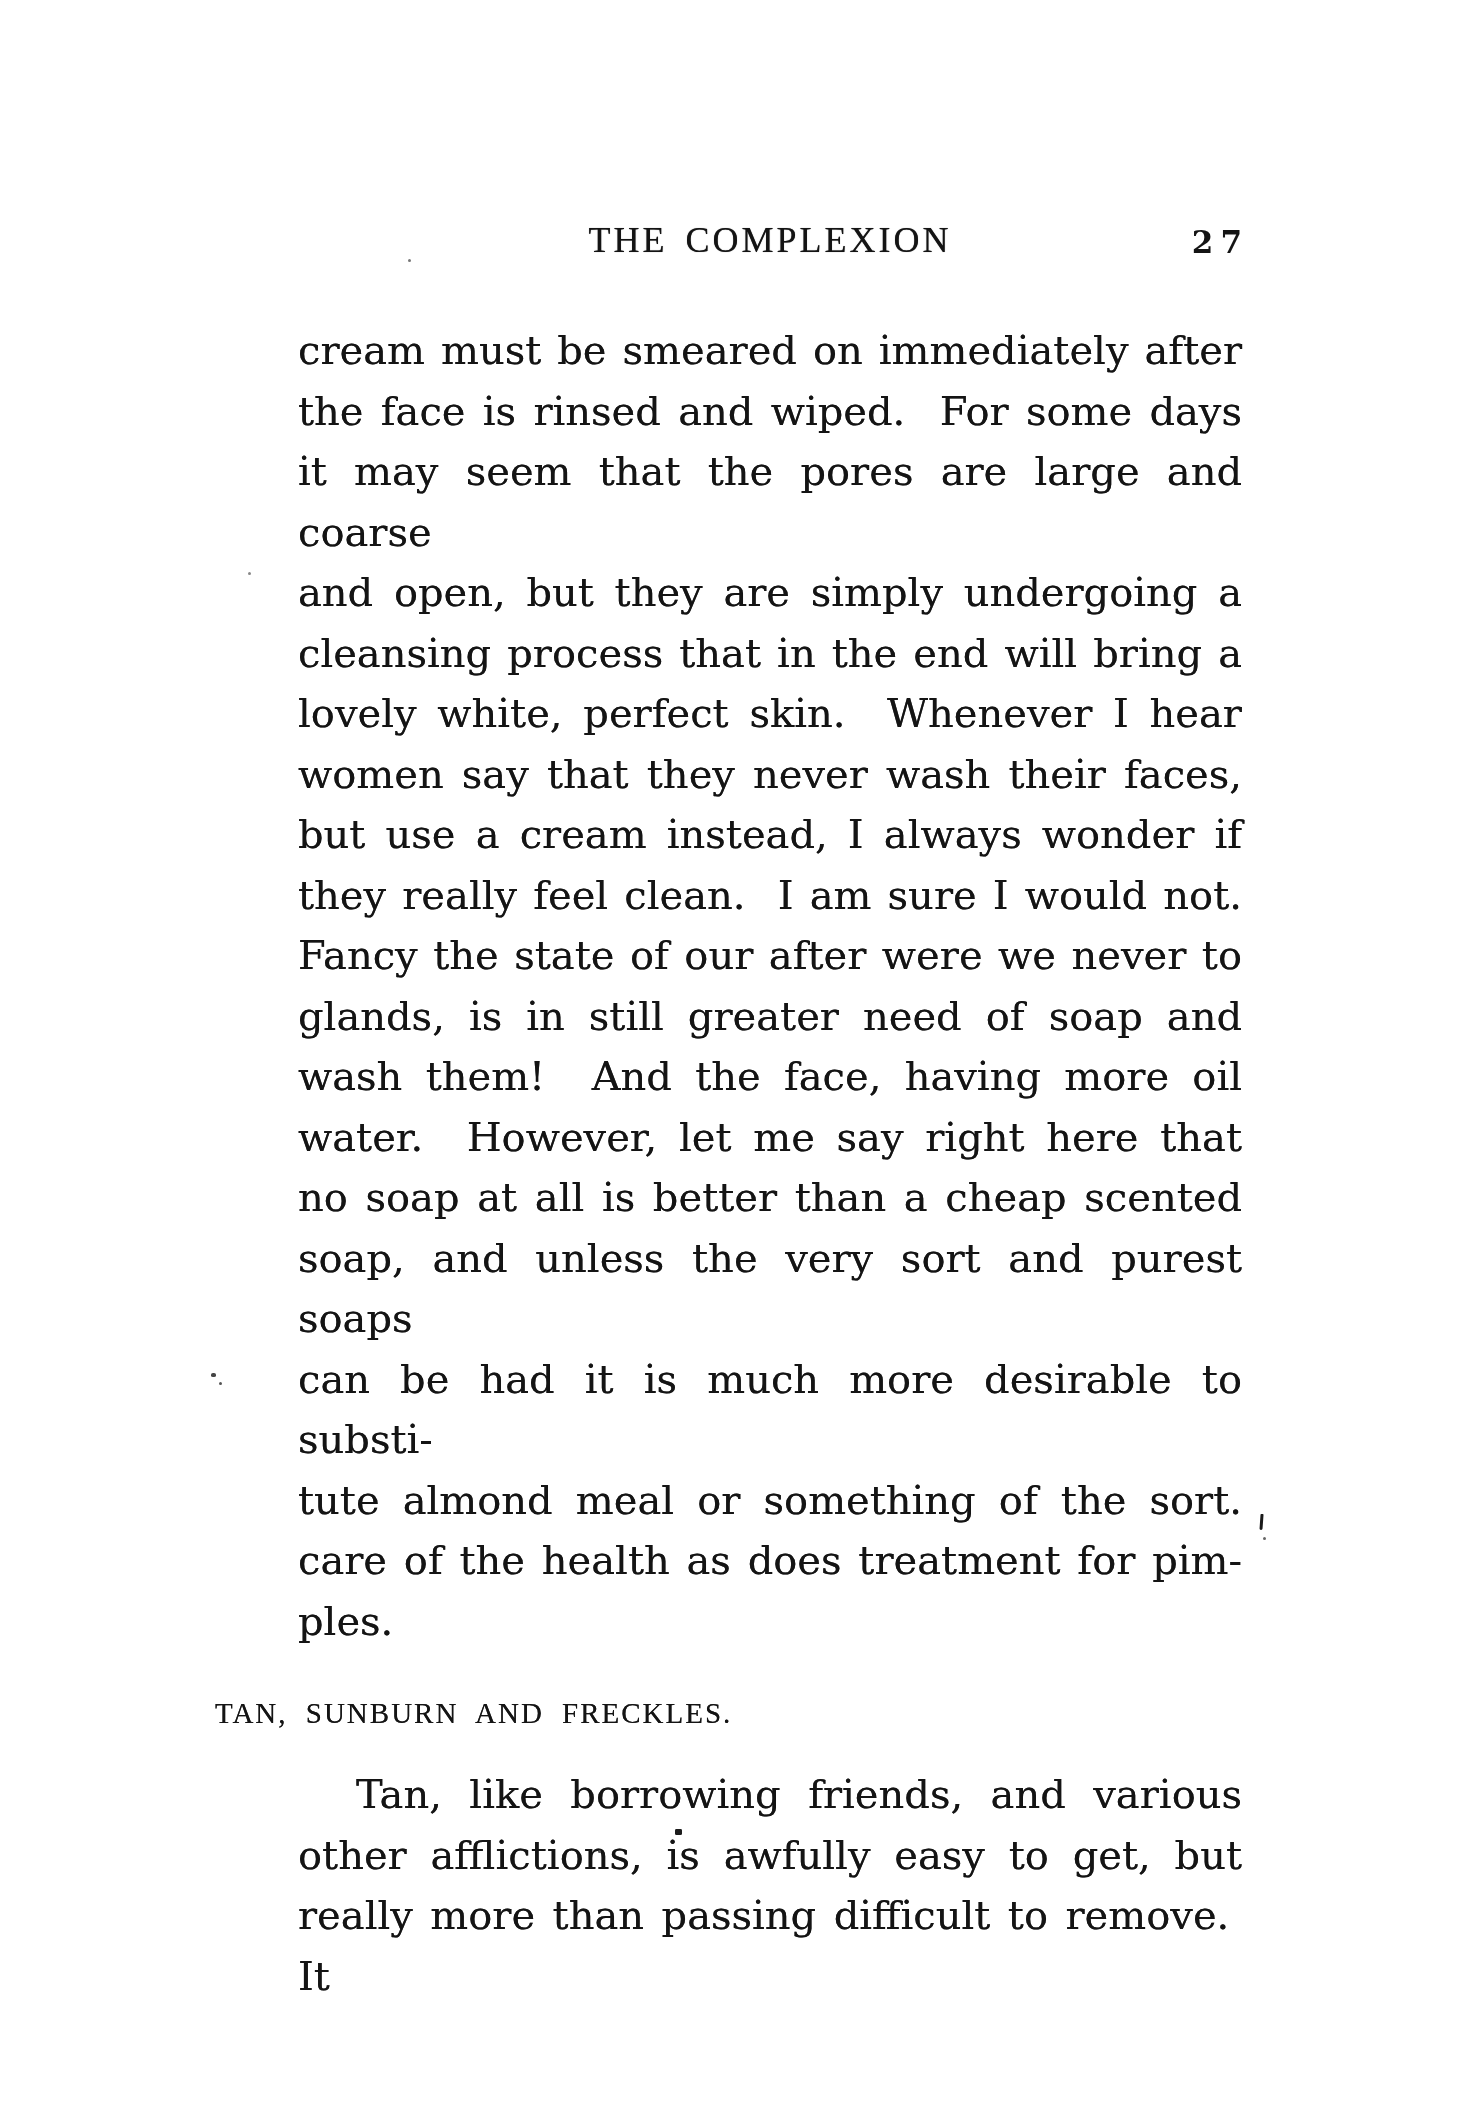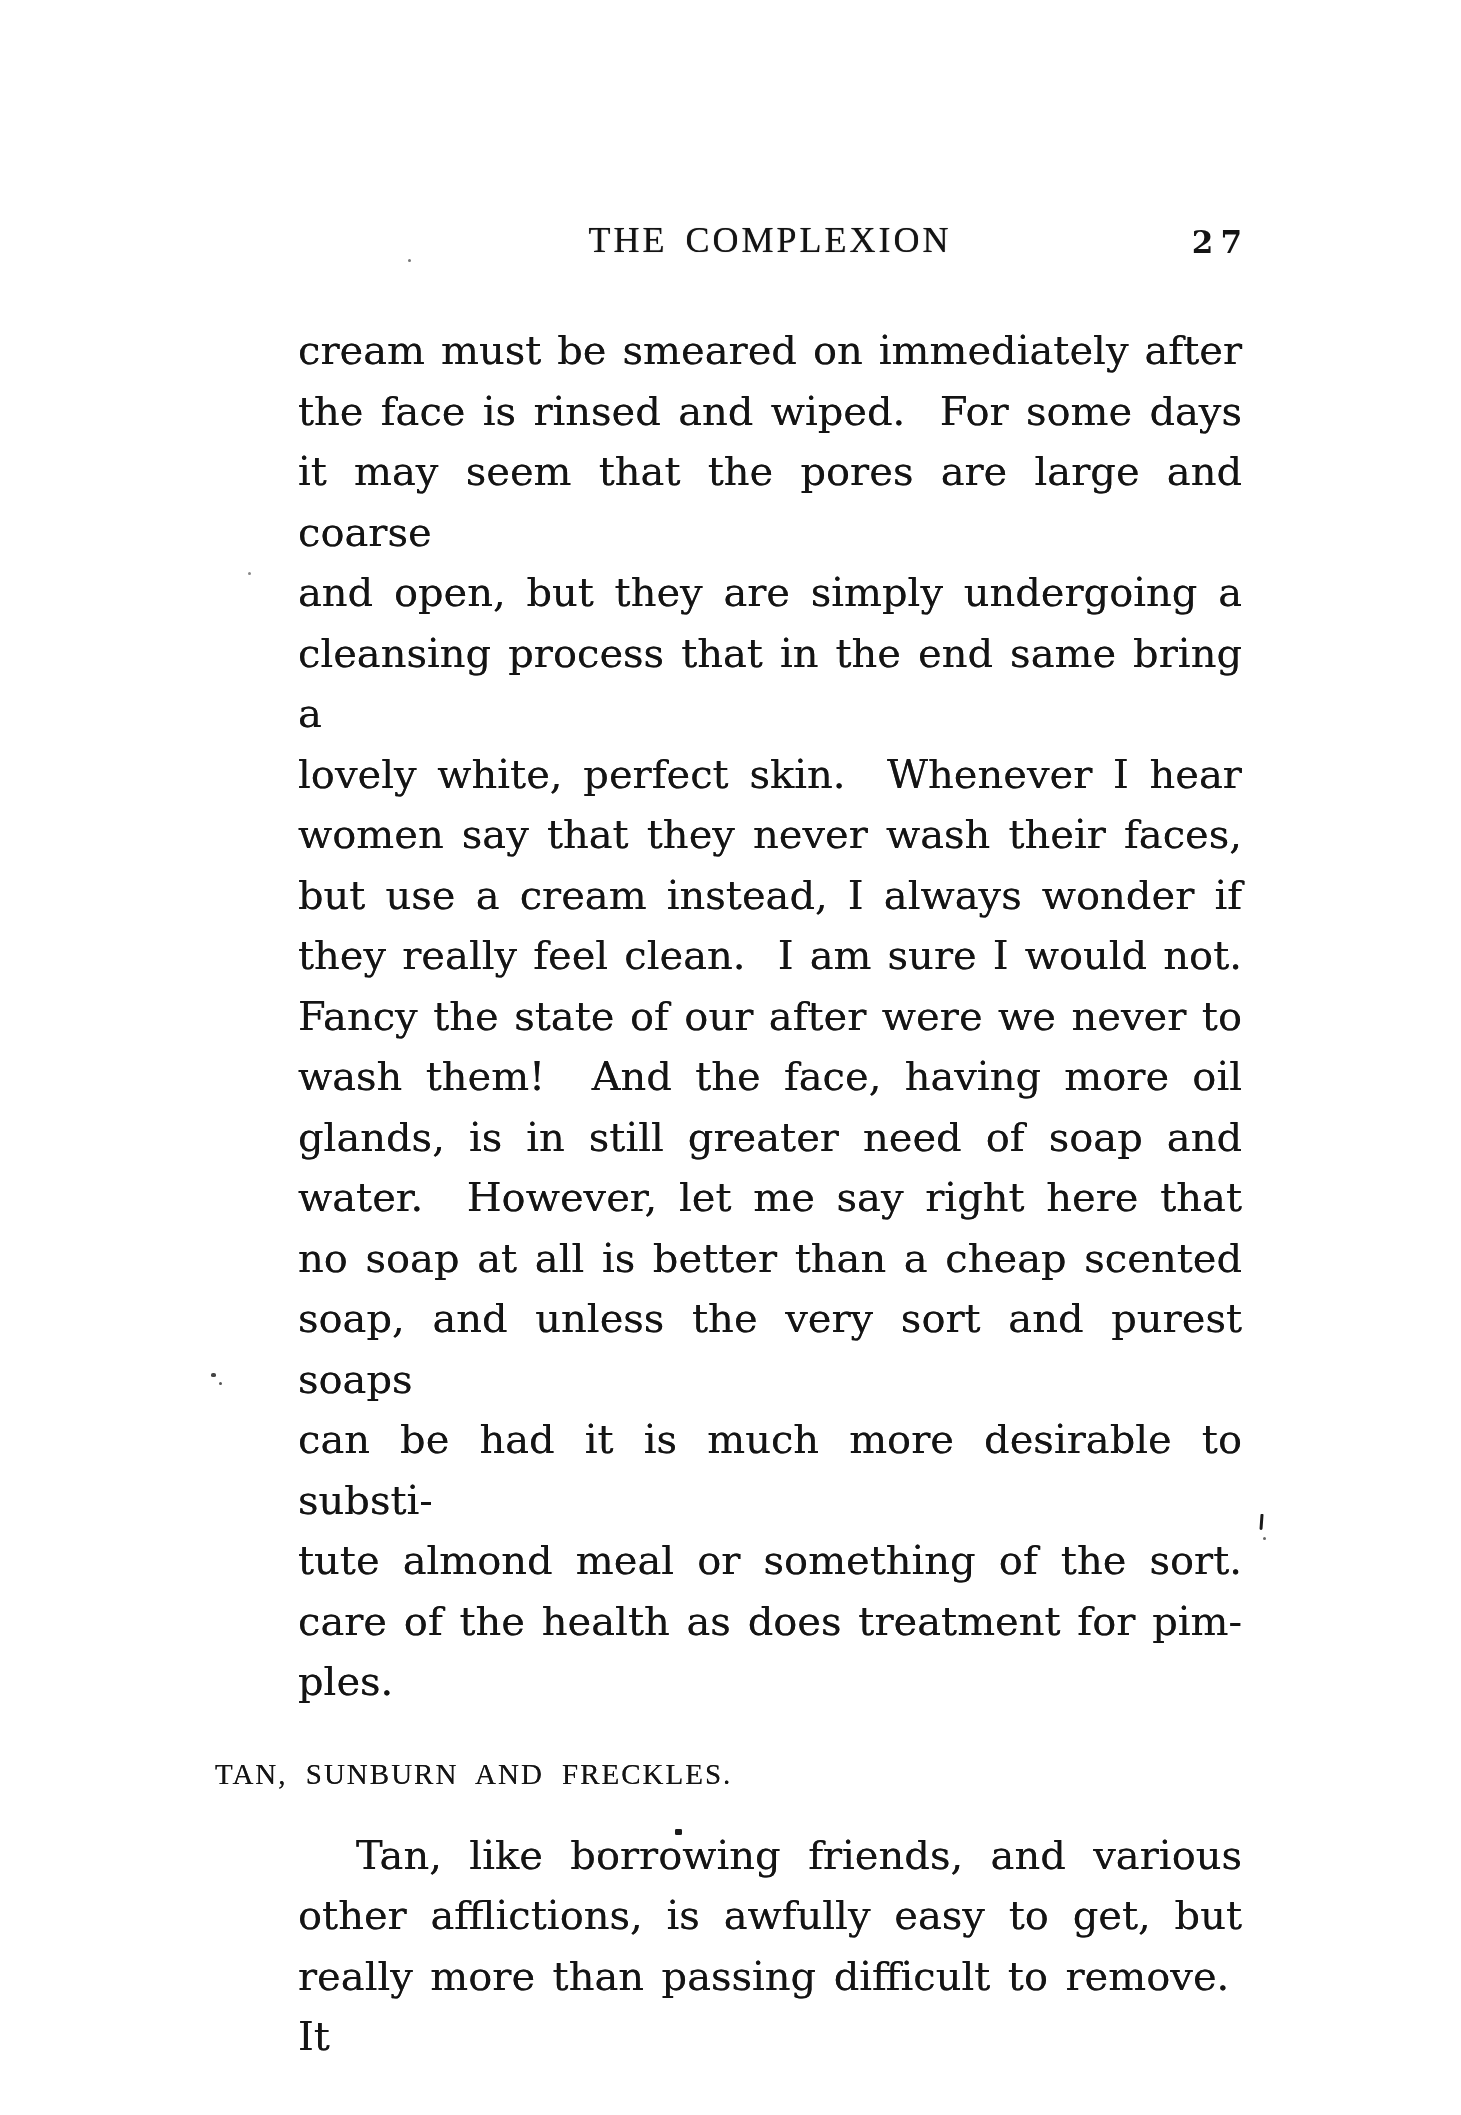--- a/index.html
+++ b/index.html
@@ -97,28 +97,28 @@
     <div class="header-row">
       <div class="header-title">THE COMPLEXION</div>
       <div class="page-number">27</div>
     </div>
 
     <div class="para para-1">
         <div class="line">cream must be smeared on immediately after</div>
         <div class="line">the face is rinsed and wiped.&nbsp; For some days</div>
         <div class="line">it may seem that the pores are large and coarse</div>
         <div class="line">and open, but they are simply undergoing a</div>
-        <div class="line">cleansing process that in the end same bring a</div>
+        <div class="line">cleansing process that in the end will bring a</div>
         <div class="line">lovely white, perfect skin.&nbsp; Whenever I hear</div>
         <div class="line">women say that they never wash their faces,</div>
         <div class="line">but use a cream instead, I always wonder if</div>
         <div class="line">they really feel clean.&nbsp; I am sure I would not.</div>
         <div class="line">Fancy the state of our after were we never to</div>
+        <div class="line">glands, is in still greater need of soap and</div>
         <div class="line">wash them!&nbsp; And the face, having more oil</div>
-        <div class="line">glands, is in still greater need of soap and</div>
         <div class="line">water.&nbsp; However, let me say right here that</div>
         <div class="line">no soap at all is better than a cheap scented</div>
         <div class="line">soap, and unless the very sort and purest soaps</div>
         <div class="line">can be had it is much more desirable to substi-</div>
         <div class="line">tute almond meal or something of the sort.</div>
         <div class="line">care of the health as does treatment for pim-</div>
         <div class="line no-just">ples.</div>
       </div>
 
     <div class="section-heading">TAN, SUNBURN AND FRECKLES.</div>

